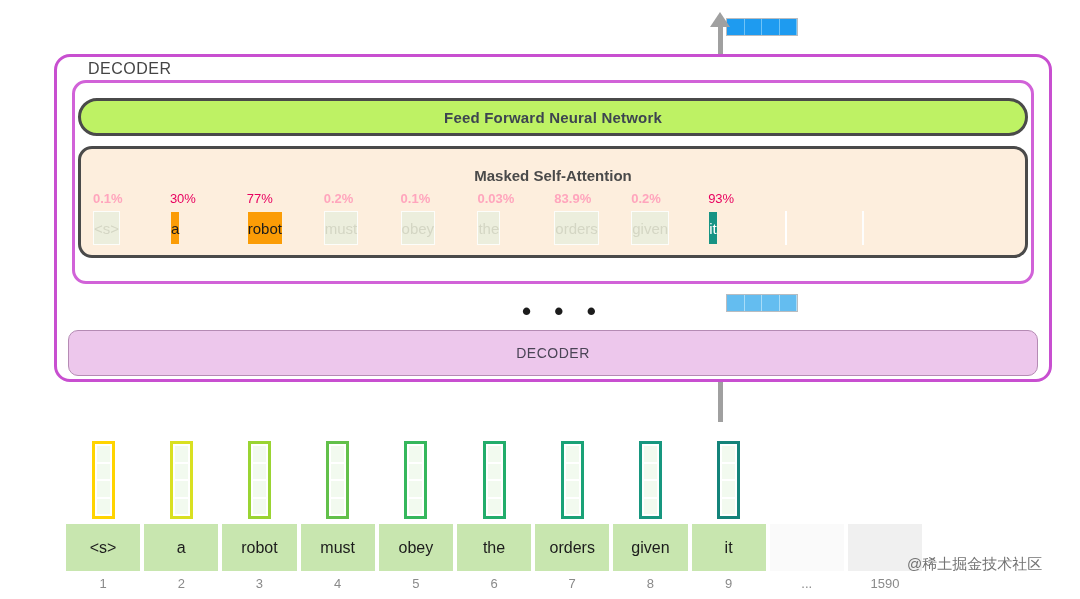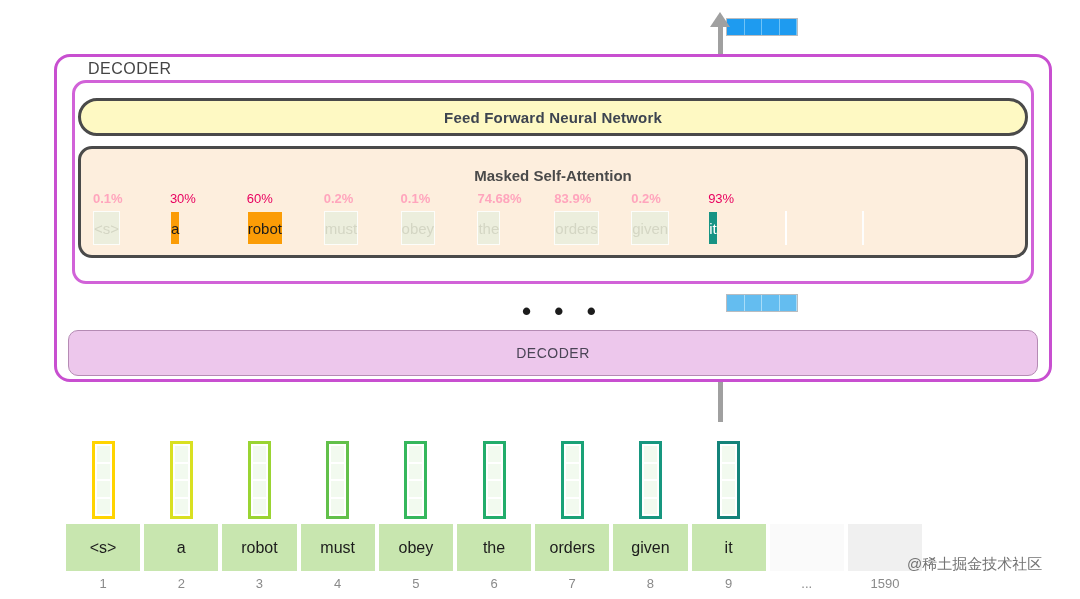--- a/index.html
+++ b/index.html
@@ -45,21 +45,21 @@
     box-sizing:border-box;
   }
   #decoder-label{
     position:absolute;left:84px;top:60px;
     font-size:16px;color:#444;letter-spacing:.5px;
   }
 
   
   #ffnn-box{
     position:absolute;left:74px;top:98px;width:950px;height:38px;
-    background:#fef9c3;border:3px solid #4a4a4a;border-radius:19px;
+    background:#bef264;border:3px solid #4a4a4a;border-radius:19px;
     box-sizing:border-box;
     display:flex;align-items:center;justify-content:center;
   }
   #ffnn-label{font-size:15px;font-weight:bold;color:#3d4450;letter-spacing:.2px;}
 
   
   #msa-box{
     position:absolute;left:74px;top:146px;width:950px;height:112px;
     background:#fdeedd;border:3px solid #4a4a4a;border-radius:14px;
     box-sizing:border-box;
@@ -165,33 +165,33 @@
     <div id="attn-grid">
         <div class="attn-col">
           <div class="attn-pct faint">0.1%</div>
           <div class="attn-cell dim">&lt;s&gt;</div>
         </div>
         <div class="attn-col">
           <div class="attn-pct strong">30%</div>
           <div class="attn-cell orange">a</div>
         </div>
         <div class="attn-col">
-          <div class="attn-pct strong">60%</div>
+          <div class="attn-pct strong">77%</div>
           <div class="attn-cell orange">robot</div>
         </div>
         <div class="attn-col">
           <div class="attn-pct faint">0.2%</div>
           <div class="attn-cell dim">must</div>
         </div>
         <div class="attn-col">
           <div class="attn-pct faint">0.1%</div>
           <div class="attn-cell dim">obey</div>
         </div>
         <div class="attn-col">
-          <div class="attn-pct faint">74.68%</div>
+          <div class="attn-pct faint">0.03%</div>
           <div class="attn-cell dim">the</div>
         </div>
         <div class="attn-col">
           <div class="attn-pct faint">83.9%</div>
           <div class="attn-cell dim">orders</div>
         </div>
         <div class="attn-col">
           <div class="attn-pct faint">0.2%</div>
           <div class="attn-cell dim">given</div>
         </div>

